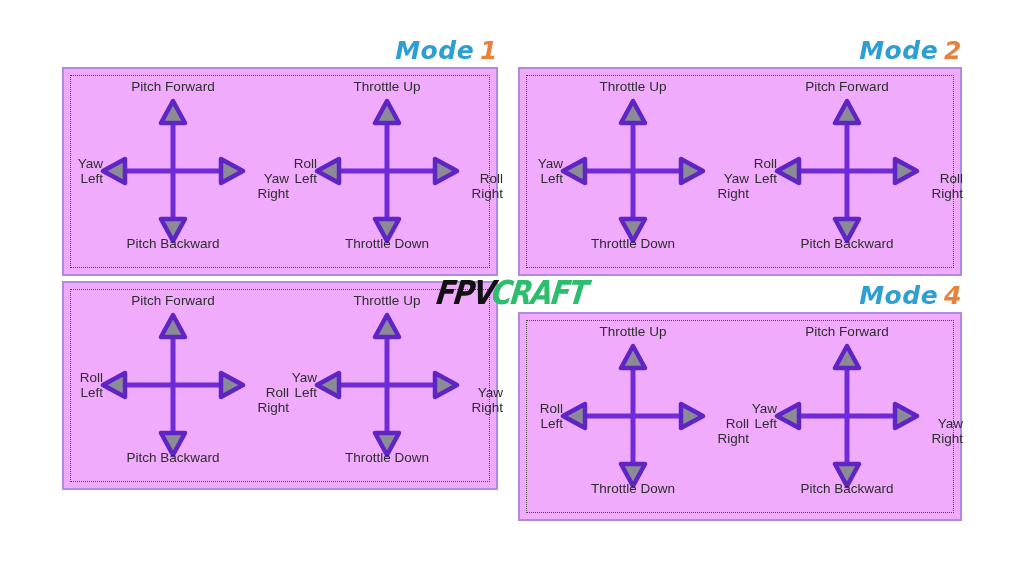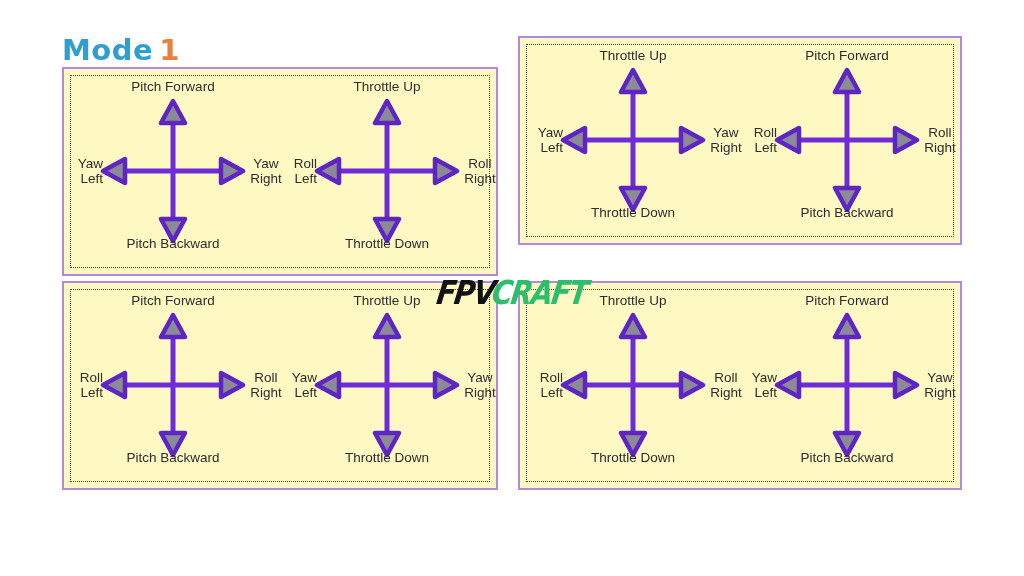--- a/index.html
+++ b/index.html
@@ -17,56 +17,56 @@
   html,body{width:1024px;height:576px;background:#ffffff;overflow:hidden;}
   body{font-family:"Liberation Sans","DejaVu Sans",sans-serif;position:relative;}
 
   .grid{
     position:absolute;left:62px;top:36px;
     display:grid;
     grid-template-columns:436px 444px;
     column-gap:20px;row-gap:5px;
   }
   .mode-title{
-    text-align:left;
-    font-size:29px;line-height:29px;
-    font-weight:bold;
+    text-align:right;
+    font-size:25px;line-height:29px;
+    font-weight:bold;font-style:italic;
     letter-spacing:0.5px;
     margin-bottom:2px;
     font-family:"DejaVu Sans","Liberation Sans",sans-serif;
   }
   .mode-title .word{color:var(--title-word);}
   .mode-title .num{color:var(--title-number);margin-left:6px;}
 
   .panel{
     position:relative;
     height:209px;
     border:2px solid var(--panel-border);
-    background:#fef9c3;
+    background:#f0abfc;
   }
   .panel-inner{
     position:absolute;inset:6px;
     border:1.5px dotted #4a4a4a;
     display:flex;flex-direction:row;
     align-items:center;justify-content:center;
   }
   .stick-cell{flex:1;display:flex;align-items:center;justify-content:center;}
   .stick{position:relative;width:214px;height:188px;}
 
   .cross{position:absolute;left:50%;top:20px;margin-left:-73px;width:146px;height:146px;}
 
   .lbl{
     color:var(--label-text);
     font-size:13.5px;line-height:1.12;
     white-space:normal;
   }
   .lbl.top{position:absolute;top:1px;left:0;right:0;text-align:center;}
   .lbl.bottom{position:absolute;bottom:14px;left:0;right:0;text-align:center;}
   .lbl.left{position:absolute;left:-7px;top:93px;transform:translateY(-50%);width:44px;text-align:right;}
-  .lbl.right{position:absolute;right:-9px;top:93px;transform:translateY(-50%);width:46px;text-align:center;margin-left:12px;}
+  .lbl.right{position:absolute;right:-9px;top:108px;transform:translateY(-50%);width:46px;text-align:right;margin-left:12px;}
 
   .logo{
     position:absolute;top:273px;left:50%;
     transform:translateX(-50%) scaleX(0.86) skewX(-9deg);
     font-size:33px;font-weight:bold;font-style:italic;
     letter-spacing:-2px;white-space:nowrap;
     font-family:"DejaVu Sans","Liberation Sans",sans-serif;
     z-index:5;
   }
   .logo .fpv{color:var(--logo-fpv);}
@@ -116,78 +116,84 @@
             <div class="lbl left">Roll Left</div>
             <div class="lbl right">Roll Right</div>
             <div class="lbl bottom">Throttle Down</div>
           </div>
         </div>
       </div>
     </div>
   </section>
 
   <section class="mode-section">
-    <div class="panel">
-      <div class="panel-inner">
-        <div class="stick-cell">
-          <div class="stick">
-            <div class="lbl top">Throttle Up</div>
-            <svg class="cross" viewBox="0 0 146 146">
-                <use href="#cross-shape"></use>
-              </svg>
-            <div class="lbl left">Yaw Left</div>
-            <div class="lbl right">Yaw Right</div>
-            <div class="lbl bottom">Throttle Down</div>
-          </div>
-        </div>
-        <div class="stick-cell">
-          <div class="stick">
-            <div class="lbl top">Pitch Forward</div>
-            <svg class="cross" viewBox="0 0 146 146">
-                <use href="#cross-shape"></use>
-              </svg>
-            <div class="lbl left">Roll Left</div>
-            <div class="lbl right">Roll Right</div>
-            <div class="lbl bottom">Pitch Backward</div>
-          </div>
-        </div>
-      </div>
-    </div>
-  </section>
-
-  <section class="mode-section">
-    <div class="panel">
-      <div class="panel-inner">
-        <div class="stick-cell">
-          <div class="stick">
-            <div class="lbl top">Pitch Forward</div>
-            <svg class="cross" viewBox="0 0 146 146">
-                <use href="#cross-shape"></use>
-              </svg>
-            <div class="lbl left">Roll Left</div>
-            <div class="lbl right">Roll Right</div>
-            <div class="lbl bottom">Pitch Backward</div>
-          </div>
-        </div>
-        <div class="stick-cell">
-          <div class="stick">
-            <div class="lbl top">Throttle Up</div>
-            <svg class="cross" viewBox="0 0 146 146">
-                <use href="#cross-shape"></use>
-              </svg>
-            <div class="lbl left">Yaw Left</div>
-            <div class="lbl right">Yaw Right</div>
-            <div class="lbl bottom">Throttle Down</div>
-          </div>
-        </div>
-      </div>
-    </div>
-  </section>
-
-  <section class="mode-section">
+    <h2 class="mode-title">
+      <span class="word">Mode</span><span class="num">2</span>
+    </h2>
+    <div class="panel">
+      <div class="panel-inner">
+        <div class="stick-cell">
+          <div class="stick">
+            <div class="lbl top">Throttle Up</div>
+            <svg class="cross" viewBox="0 0 146 146">
+                <use href="#cross-shape"></use>
+              </svg>
+            <div class="lbl left">Yaw Left</div>
+            <div class="lbl right">Yaw Right</div>
+            <div class="lbl bottom">Throttle Down</div>
+          </div>
+        </div>
+        <div class="stick-cell">
+          <div class="stick">
+            <div class="lbl top">Pitch Forward</div>
+            <svg class="cross" viewBox="0 0 146 146">
+                <use href="#cross-shape"></use>
+              </svg>
+            <div class="lbl left">Roll Left</div>
+            <div class="lbl right">Roll Right</div>
+            <div class="lbl bottom">Pitch Backward</div>
+          </div>
+        </div>
+      </div>
+    </div>
+  </section>
+
+  <section class="mode-section">
+    <div class="panel">
+      <div class="panel-inner">
+        <div class="stick-cell">
+          <div class="stick">
+            <div class="lbl top">Pitch Forward</div>
+            <svg class="cross" viewBox="0 0 146 146">
+                <use href="#cross-shape"></use>
+              </svg>
+            <div class="lbl left">Roll Left</div>
+            <div class="lbl right">Roll Right</div>
+            <div class="lbl bottom">Pitch Backward</div>
+          </div>
+        </div>
+        <div class="stick-cell">
+          <div class="stick">
+            <div class="lbl top">Throttle Up</div>
+            <svg class="cross" viewBox="0 0 146 146">
+                <use href="#cross-shape"></use>
+              </svg>
+            <div class="lbl left">Yaw Left</div>
+            <div class="lbl right">Yaw Right</div>
+            <div class="lbl bottom">Throttle Down</div>
+          </div>
+        </div>
+      </div>
+    </div>
+  </section>
+
+  <section class="mode-section">
+    <h2 class="mode-title">
+      <span class="word">Mode</span><span class="num">4</span>
+    </h2>
     <div class="panel">
       <div class="panel-inner">
         <div class="stick-cell">
           <div class="stick">
             <div class="lbl top">Throttle Up</div>
             <svg class="cross" viewBox="0 0 146 146">
                 <use href="#cross-shape"></use>
               </svg>
             <div class="lbl left">Roll Left</div>
             <div class="lbl right">Roll Right</div>

